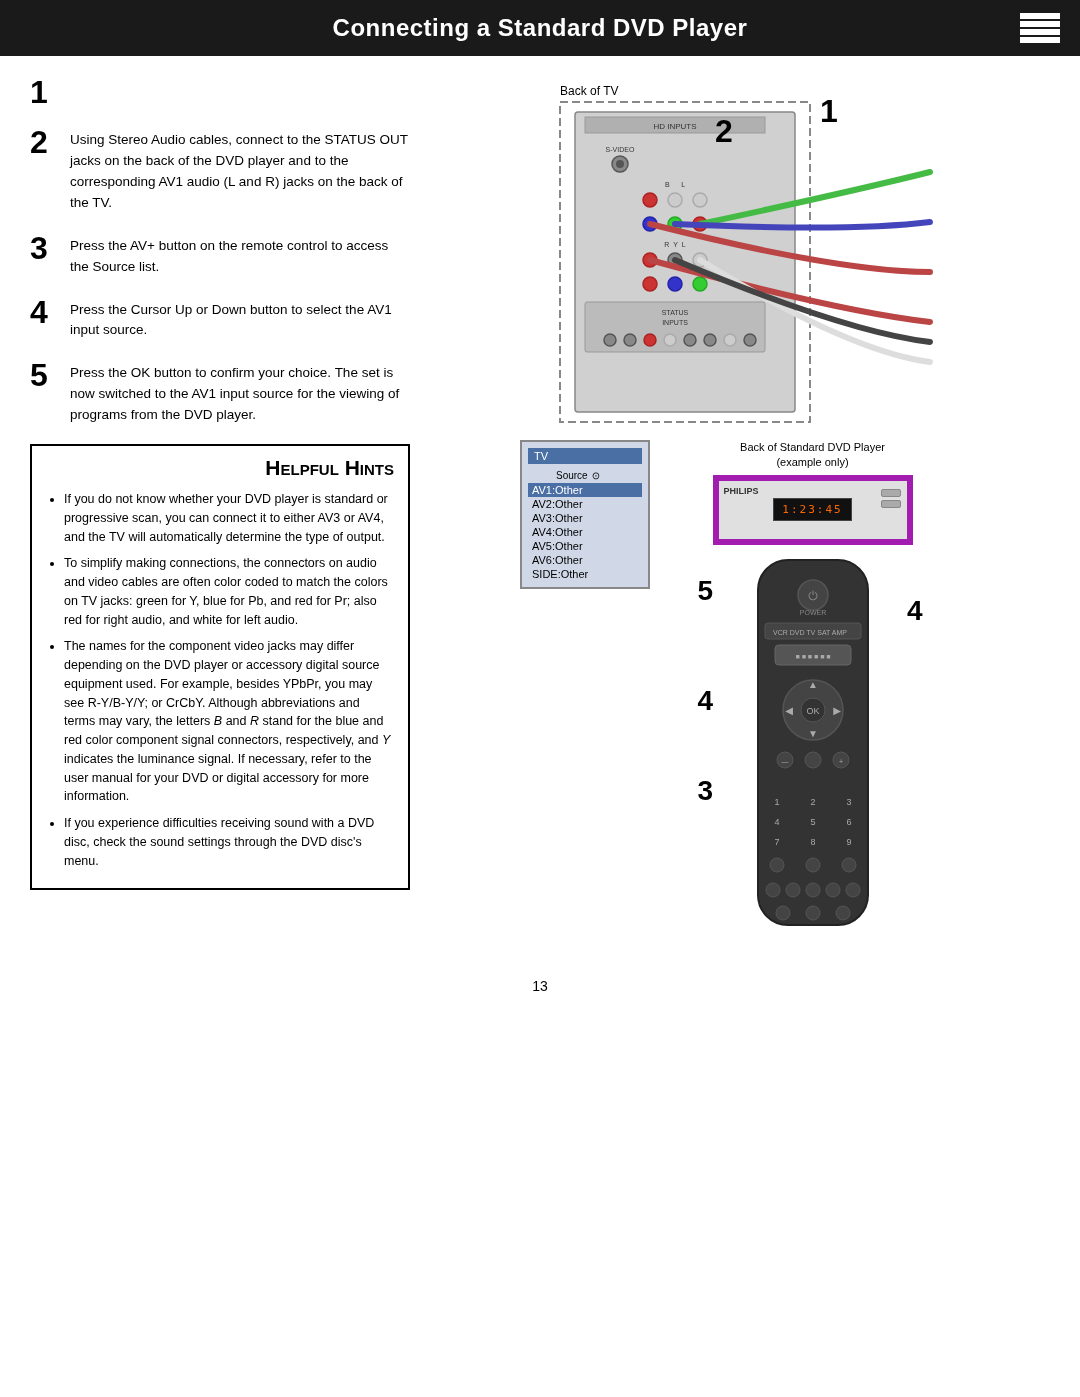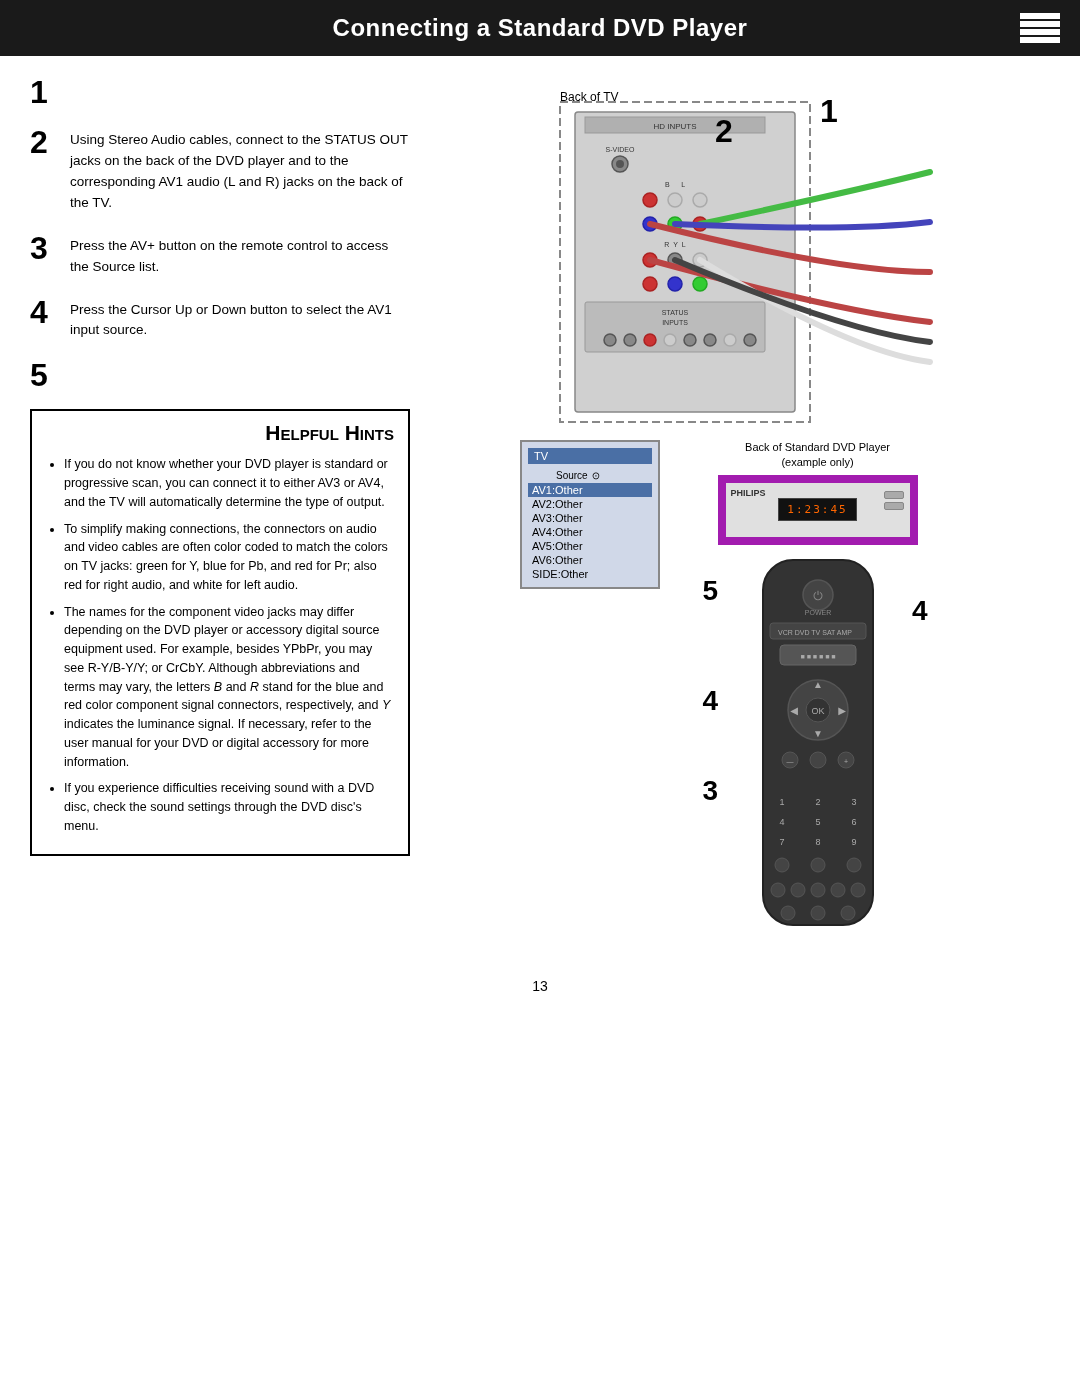--- a/index.html
+++ b/index.html
@@ -110,21 +110,21 @@
     .right-column {
       flex: 1;
       display: flex;
       flex-direction: column;
       align-items: center;
       position: relative;
     }
 
     
     .tv-screen-box {
-      width: 140px;
+      width: 130px;
       background: #d0d8e8;
       border: 2px solid #888;
       padding: 6px;
       font-size: 11px;
     }
     .tv-screen-header {
       background: #4a6fa5;
       color: #fff;
       padding: 2px 6px;
       font-size: 11px;
@@ -170,37 +170,38 @@
       <p class="step-text">Press the AV+ button on the remote control to access the Source list.</p>
     </div>
 
     <div class="step">
       <span class="step-number">4</span>
       <p class="step-text">Press the Cursor Up or Down button to select the AV1 input source.</p>
     </div>
 
     <div class="step">
       <span class="step-number">5</span>
+      <p class="step-text">Press the OK button to confirm your choice. The set is now switched to the AV1 input source for the viewing of programs from the DVD player.</p>
     </div>
 
     <div class="hints-box">
       <div class="hints-title">Helpful Hints</div>
       <ul>
         <li>If you do not know whether your DVD player is standard or progressive scan, you can connect it to either AV3 or AV4, and the TV will automatically determine the type of output.</li>
         <li>To simplify making connections, the connectors on audio and video cables are often color coded to match the colors on TV jacks: green for Y, blue for Pb, and red for Pr; also red for right audio, and white for left audio.</li>
         <li>The names for the component video jacks may differ depending on the DVD player or accessory digital source equipment used. For example, besides YPbPr, you may see R-Y/B-Y/Y; or CrCbY. Although abbreviations and terms may vary, the letters <em>B</em> and <em>R</em> stand for the blue and red color component signal connectors, respectively, and <em>Y</em> indicates the luminance signal. If necessary, refer to the user manual for your DVD or digital accessory for more information.</li>
         <li>If you experience difficulties receiving sound with a DVD disc, check the sound settings through the DVD disc's menu.</li>
       </ul>
     </div>
   </div>
 
   <div class="right-column">
 
     <div style="position:relative; width:420px;">
-      <span style="font-size:12px; position:absolute; top:14px; left:30px;">Back of TV</span>
+      <span style="font-size:12px; position:absolute; top:8px; left:30px;">Back of TV</span>
 
       
       <svg width="420" height="340" viewBox="0 0 420 340" style="margin-top:16px;">
 
         <rect x="30" y="10" width="250" height="320" fill="none" stroke="#888" stroke-width="2" stroke-dasharray="8,4"></rect>
 
         <rect x="45" y="20" width="220" height="300" fill="#d0d0d0" stroke="#888" stroke-width="1.5" rx="3"></rect>
 
         <rect x="55" y="25" width="180" height="16" fill="#b0b0b0" stroke="#999" stroke-width="1"></rect>
         <text x="145" y="37" text-anchor="middle" font-size="8" fill="#333">HD INPUTS</text>
@@ -278,21 +279,21 @@
           <div class="tv-screen-item">SIDE:Other</div>
         </div>
       </div>
 
       <div style="display:flex; flex-direction:column; align-items:center; flex:1;">
 
         <div style="font-size:11px; text-align:center; margin-bottom:4px; line-height:1.4;">
           <span>Back of Standard DVD Player<br>(example only)</span>
         </div>
 
-        <div style="width:200px; height:70px; background:#e0e0e0; border:8px solid #a21caf; display:flex; align-items:center; justify-content:center; margin-bottom:10px; position:relative;">
+        <div style="width:200px; height:70px; background:#e0e0e0; border:6px solid #a21caf; display:flex; align-items:center; justify-content:center; margin-bottom:10px; position:relative;">
 
           <div style="position:absolute; top:5px; left:5px; font-size:9px; font-weight:bold; color:#333;">PHILIPS</div>
 
           <div style="background:#111; color:#ff6600; font-family:monospace; font-size:11px; padding:4px 8px; letter-spacing:2px; border:1px solid #444;">1:23:45</div>
 
           <div style="position:absolute; right:6px; top:8px; display:flex; flex-direction:column; gap:3px;">
             <div style="width:20px; height:8px; background:#aaa; border:1px solid #888; border-radius:2px;"></div>
             <div style="width:20px; height:8px; background:#aaa; border:1px solid #888; border-radius:2px;"></div>
           </div>
         </div>

